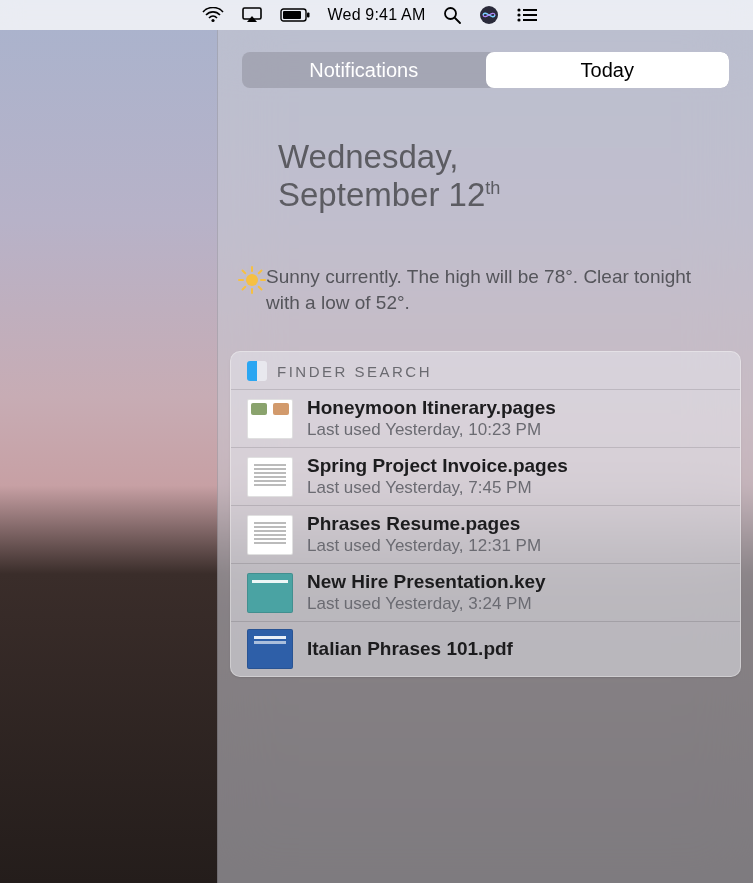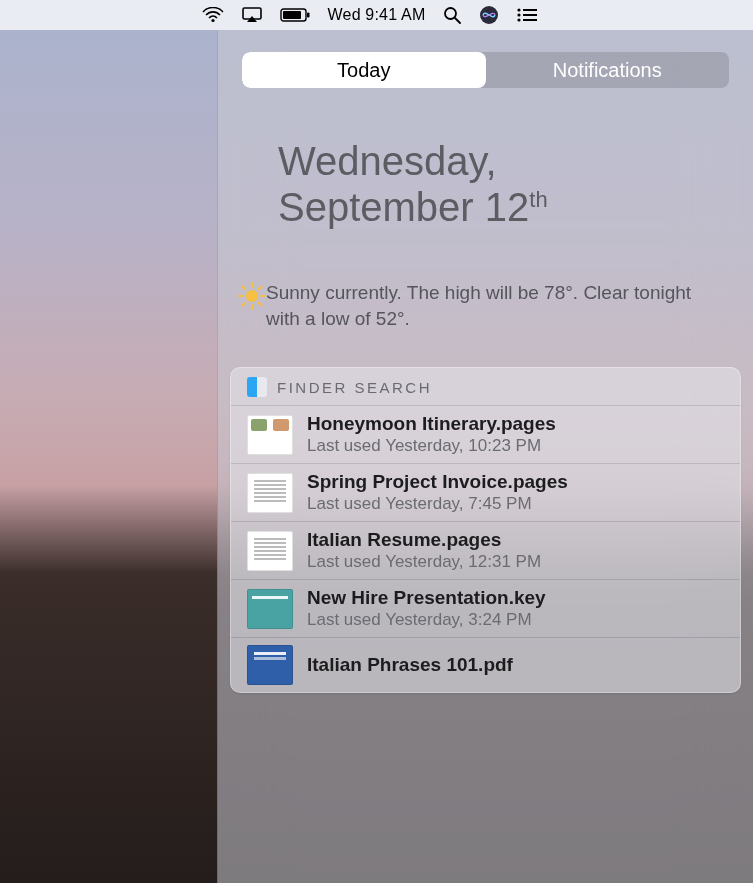--- a/index.html
+++ b/index.html
@@ -74,21 +74,21 @@
   }
   .seg-item.active {
     background: #fff;
     color: #000;
     border-radius: 8px;
   }
 
   .date-block {
     margin: 50px 36px 0 60px;
     font-weight: 300;
-    font-size: 40px;
+    font-size: 33px;
     line-height: 1.15;
     color: #5c5c62;
   }
   .date-block sup { font-size: 0.55em; vertical-align: super; }
 
   .weather-row {
     display: flex;
     margin: 50px 36px 0 20px;
     color: #55555b;
     font-size: 19px;
@@ -230,25 +230,25 @@
           <rect x="6" y="6" width="14" height="2" fill="#000"></rect>
           <circle cx="2" cy="12" r="1.6" fill="#000"></circle>
           <rect x="6" y="11" width="14" height="2" fill="#000"></rect>
         </svg>
     </span>
   </div>
 
   <div class="nc">
 
     <div class="seg">
+      <div class="seg-item">
+        <span>Notifications</span>
+      </div>
       <div class="seg-item active">
         <span>Today</span>
-      </div>
-      <div class="seg-item">
-        <span>Notifications</span>
       </div>
     </div>
 
     <div class="date-block">
       <div>Wednesday,</div>
       <div>
         <span>September 12</span><sup>th</sup>
       </div>
     </div>
 
@@ -287,21 +287,21 @@
           <div class="fw-item">
             <div class="fw-thumb doc"></div>
             <div class="fw-text">
               <div class="fw-name">Spring Project Invoice.pages</div>
               <div class="fw-sub">Last used Yesterday, 7:45 PM</div>
             </div>
           </div>
           <div class="fw-item">
             <div class="fw-thumb doc"></div>
             <div class="fw-text">
-              <div class="fw-name">Italian Resume.pages</div>
+              <div class="fw-name">Phrases Resume.pages</div>
               <div class="fw-sub">Last used Yesterday, 12:31 PM</div>
             </div>
           </div>
           <div class="fw-item">
             <div class="fw-thumb key"></div>
             <div class="fw-text">
               <div class="fw-name">New Hire Presentation.key</div>
               <div class="fw-sub">Last used Yesterday, 3:24 PM</div>
             </div>
           </div>

